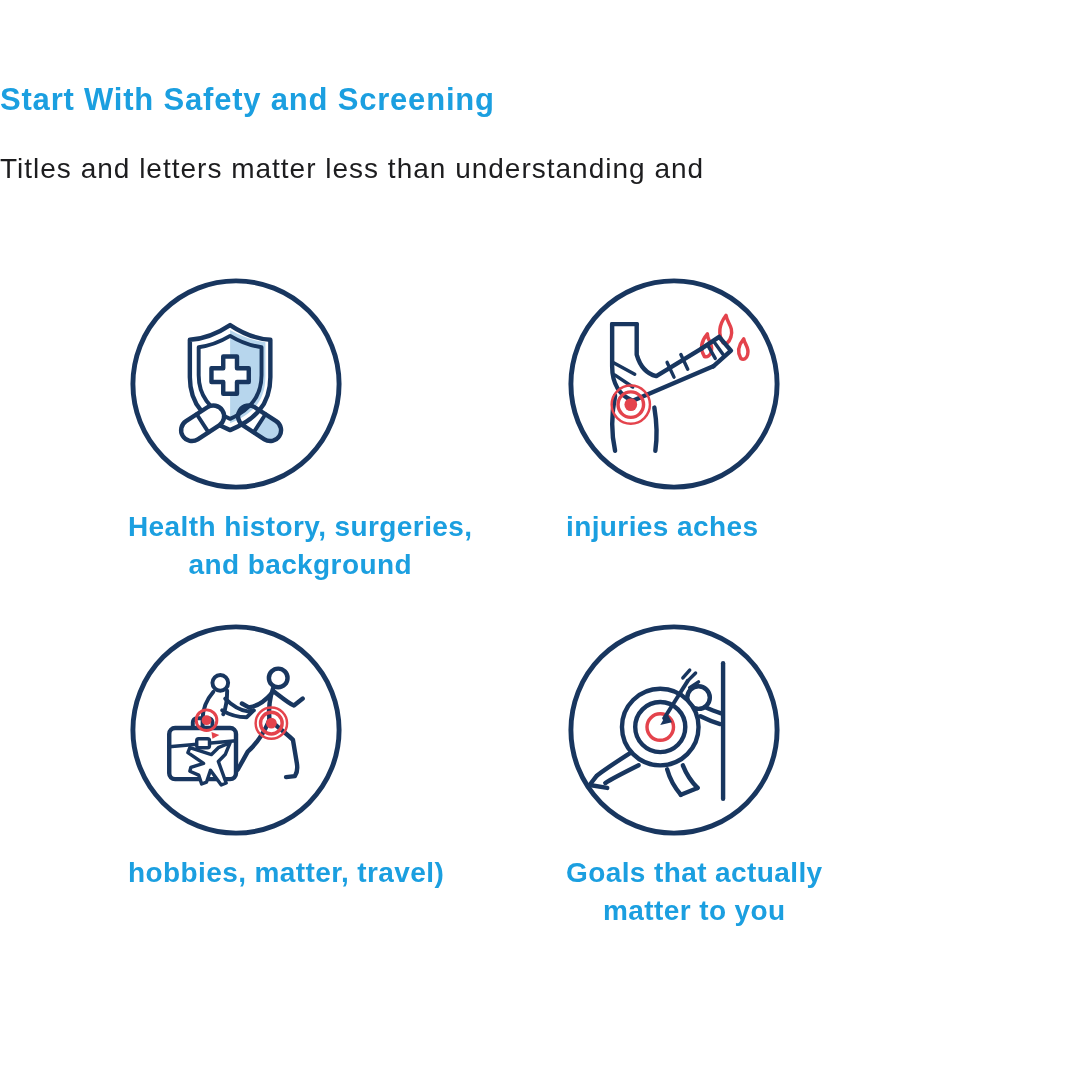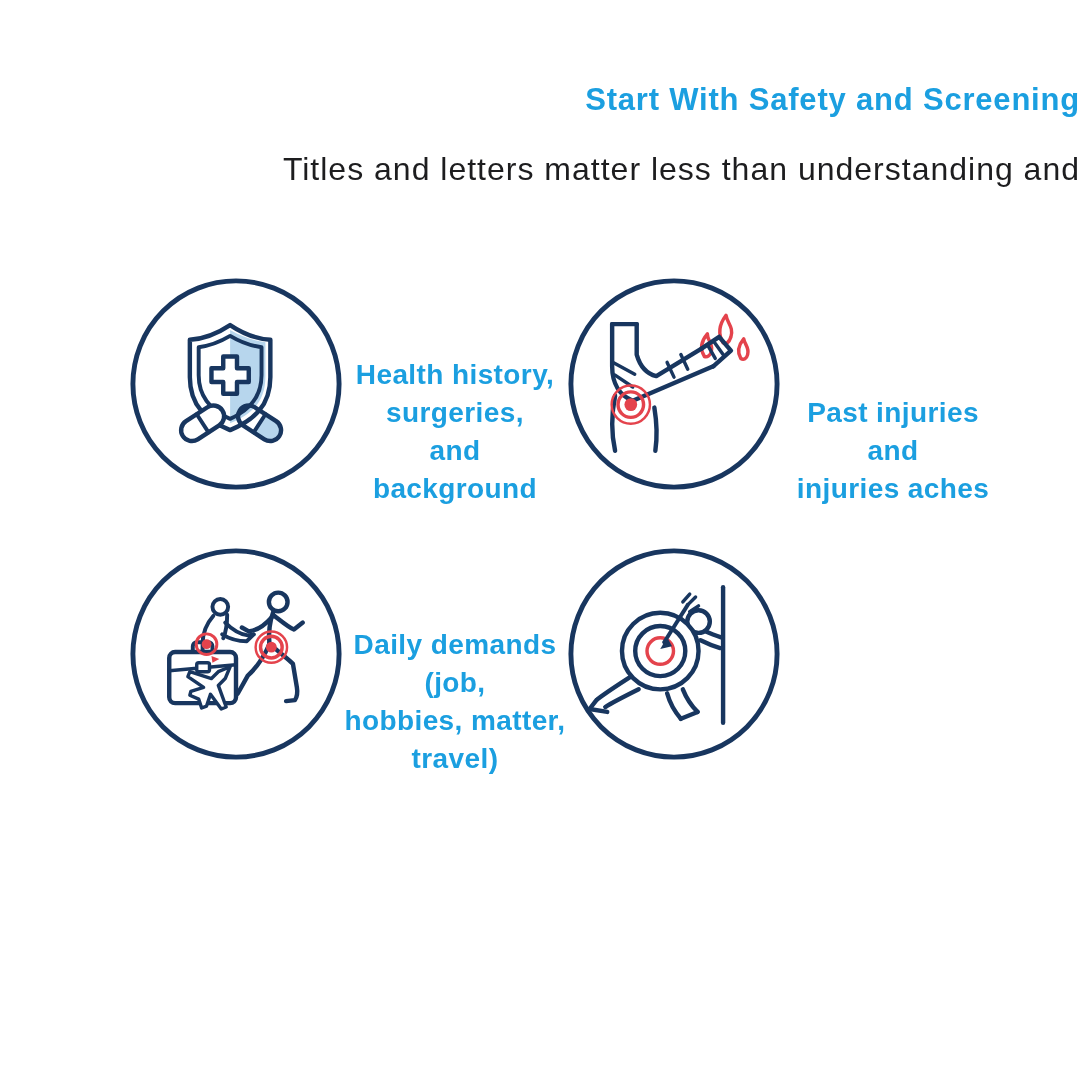--- a/index.html
+++ b/index.html
@@ -10,41 +10,41 @@
     --text-dark:#1d1d1f;
     --background:#ffffff;
   }
   html,body{margin:0;padding:0;}
   body{
     width:1080px;height:1080px;
     background:var(--background,#fff);
     font-family:"Liberation Sans",sans-serif;
     overflow:hidden;
   }
-  .header{padding-top:82px;text-align:right;}
+  .header{padding-top:82px;text-align:left;}
   .title{
     color:var(--accent-blue,#1b9fe0);
     font-size:31px;font-weight:bold;letter-spacing:0.8px;
     line-height:36px;
   }
   .subtitle{
     margin-top:32px;
     color:var(--text-dark,#1d1d1f);
-    font-size:32px;font-weight:400;letter-spacing:1px;
+    font-size:28px;font-weight:400;letter-spacing:1px;
     line-height:38px;
   }
   .grid{
     margin-top:88px;
     display:grid;
     grid-template-columns:438px 438px;
     row-gap:38px;
     justify-content:center;
     transform:translateX(26px);
   }
-  .card{display:flex;flex-direction:row;align-items:flex-end;}
+  .card{display:flex;flex-direction:column;align-items:flex-start;}
   .icon-wrap{width:216px;height:216px;margin-bottom:16px;}
   .caption{
     color:var(--accent-blue,#1b9fe0);
     font-size:28px;font-weight:bold;letter-spacing:0.4px;
     line-height:38px;text-align:center;
   }
   
   .ring{stroke:var(--navy,#18365f);stroke-width:5;fill:#ffffff;}
   .nv{stroke:var(--navy,#18365f);fill:none;stroke-width:4.5;stroke-linecap:round;stroke-linejoin:round;}
   .nv3{stroke:var(--navy,#18365f);fill:none;stroke-width:3.5;stroke-linecap:round;stroke-linejoin:round;}
@@ -117,21 +117,20 @@
 
         <path class="nv" d="M50 122 C46 142 46 160 50 178"></path>
         <path class="nv" d="M90 134 C93 152 93 164 91 178"></path>
 
         <circle class="rdf" cx="66" cy="131" r="6.5"></circle>
         <circle class="rd" cx="66" cy="131" r="13"></circle>
         <circle class="rd2" cx="66" cy="131" r="19.5"></circle>
       </svg>
     </div>
     <div class="caption">
-      <div>Past injuries and</div>
       <div>injuries aches</div>
     </div>
   </div>
 
   <div class="card">
     <div class="icon-wrap">
       <svg width="216" height="216" viewBox="0 0 220 220">
         <circle class="ring" cx="110" cy="110" r="105"></circle>
 
         <circle class="wf nv" style="stroke-width:4" cx="94" cy="62" r="8"></circle>
@@ -156,21 +155,20 @@
         <path class="wf nv3" d="M104 123 L99 135 L92 142 L100 164 L95 166 L84 151 L80 163 L75 165 L72 156 L63 152 L64 148 L77 144 L61 133 L63 128 L85 135 L92 128 Z"></path>
 
         <circle class="rdf" cx="80" cy="100" r="5"></circle>
         <circle class="rd" style="stroke-width:3" cx="80" cy="100" r="10.5"></circle>
         <circle class="rdf" cx="146" cy="103" r="5.5"></circle>
         <circle class="rd" cx="146" cy="103" r="11"></circle>
         <circle class="rd2" cx="146" cy="103" r="16"></circle>
       </svg>
     </div>
     <div class="caption">
-      <div>Daily demands (job,</div>
       <div>hobbies, matter, travel)</div>
     </div>
   </div>
 
   <div class="card">
     <div class="icon-wrap">
       <svg width="216" height="216" viewBox="0 0 220 220">
         <circle class="ring" cx="110" cy="110" r="105"></circle>
 
         <path class="nv" d="M160 42 V180"></path>
@@ -190,15 +188,19 @@
 
         <circle class="wf nv" cx="96" cy="107" r="39"></circle>
         <circle class="nv" cx="96" cy="107" r="25.5"></circle>
         <circle class="rd" cx="96" cy="107" r="13.5"></circle>
 
         <path class="nv" style="stroke-width:4" d="M124 60 L100 98"></path>
         <path class="nvf" d="M96 105 L108 102 L103 93 Z"></path>
         <path class="nv3" d="M124 60 L132 52 M126 67 L135 61 M119 57 L126 49"></path>
       </svg>
     </div>
+    <div class="caption">
+      <div>Goals that actually</div>
+      <div>matter to you</div>
+    </div>
   </div>
 
 </div>
 
 </body></html>

